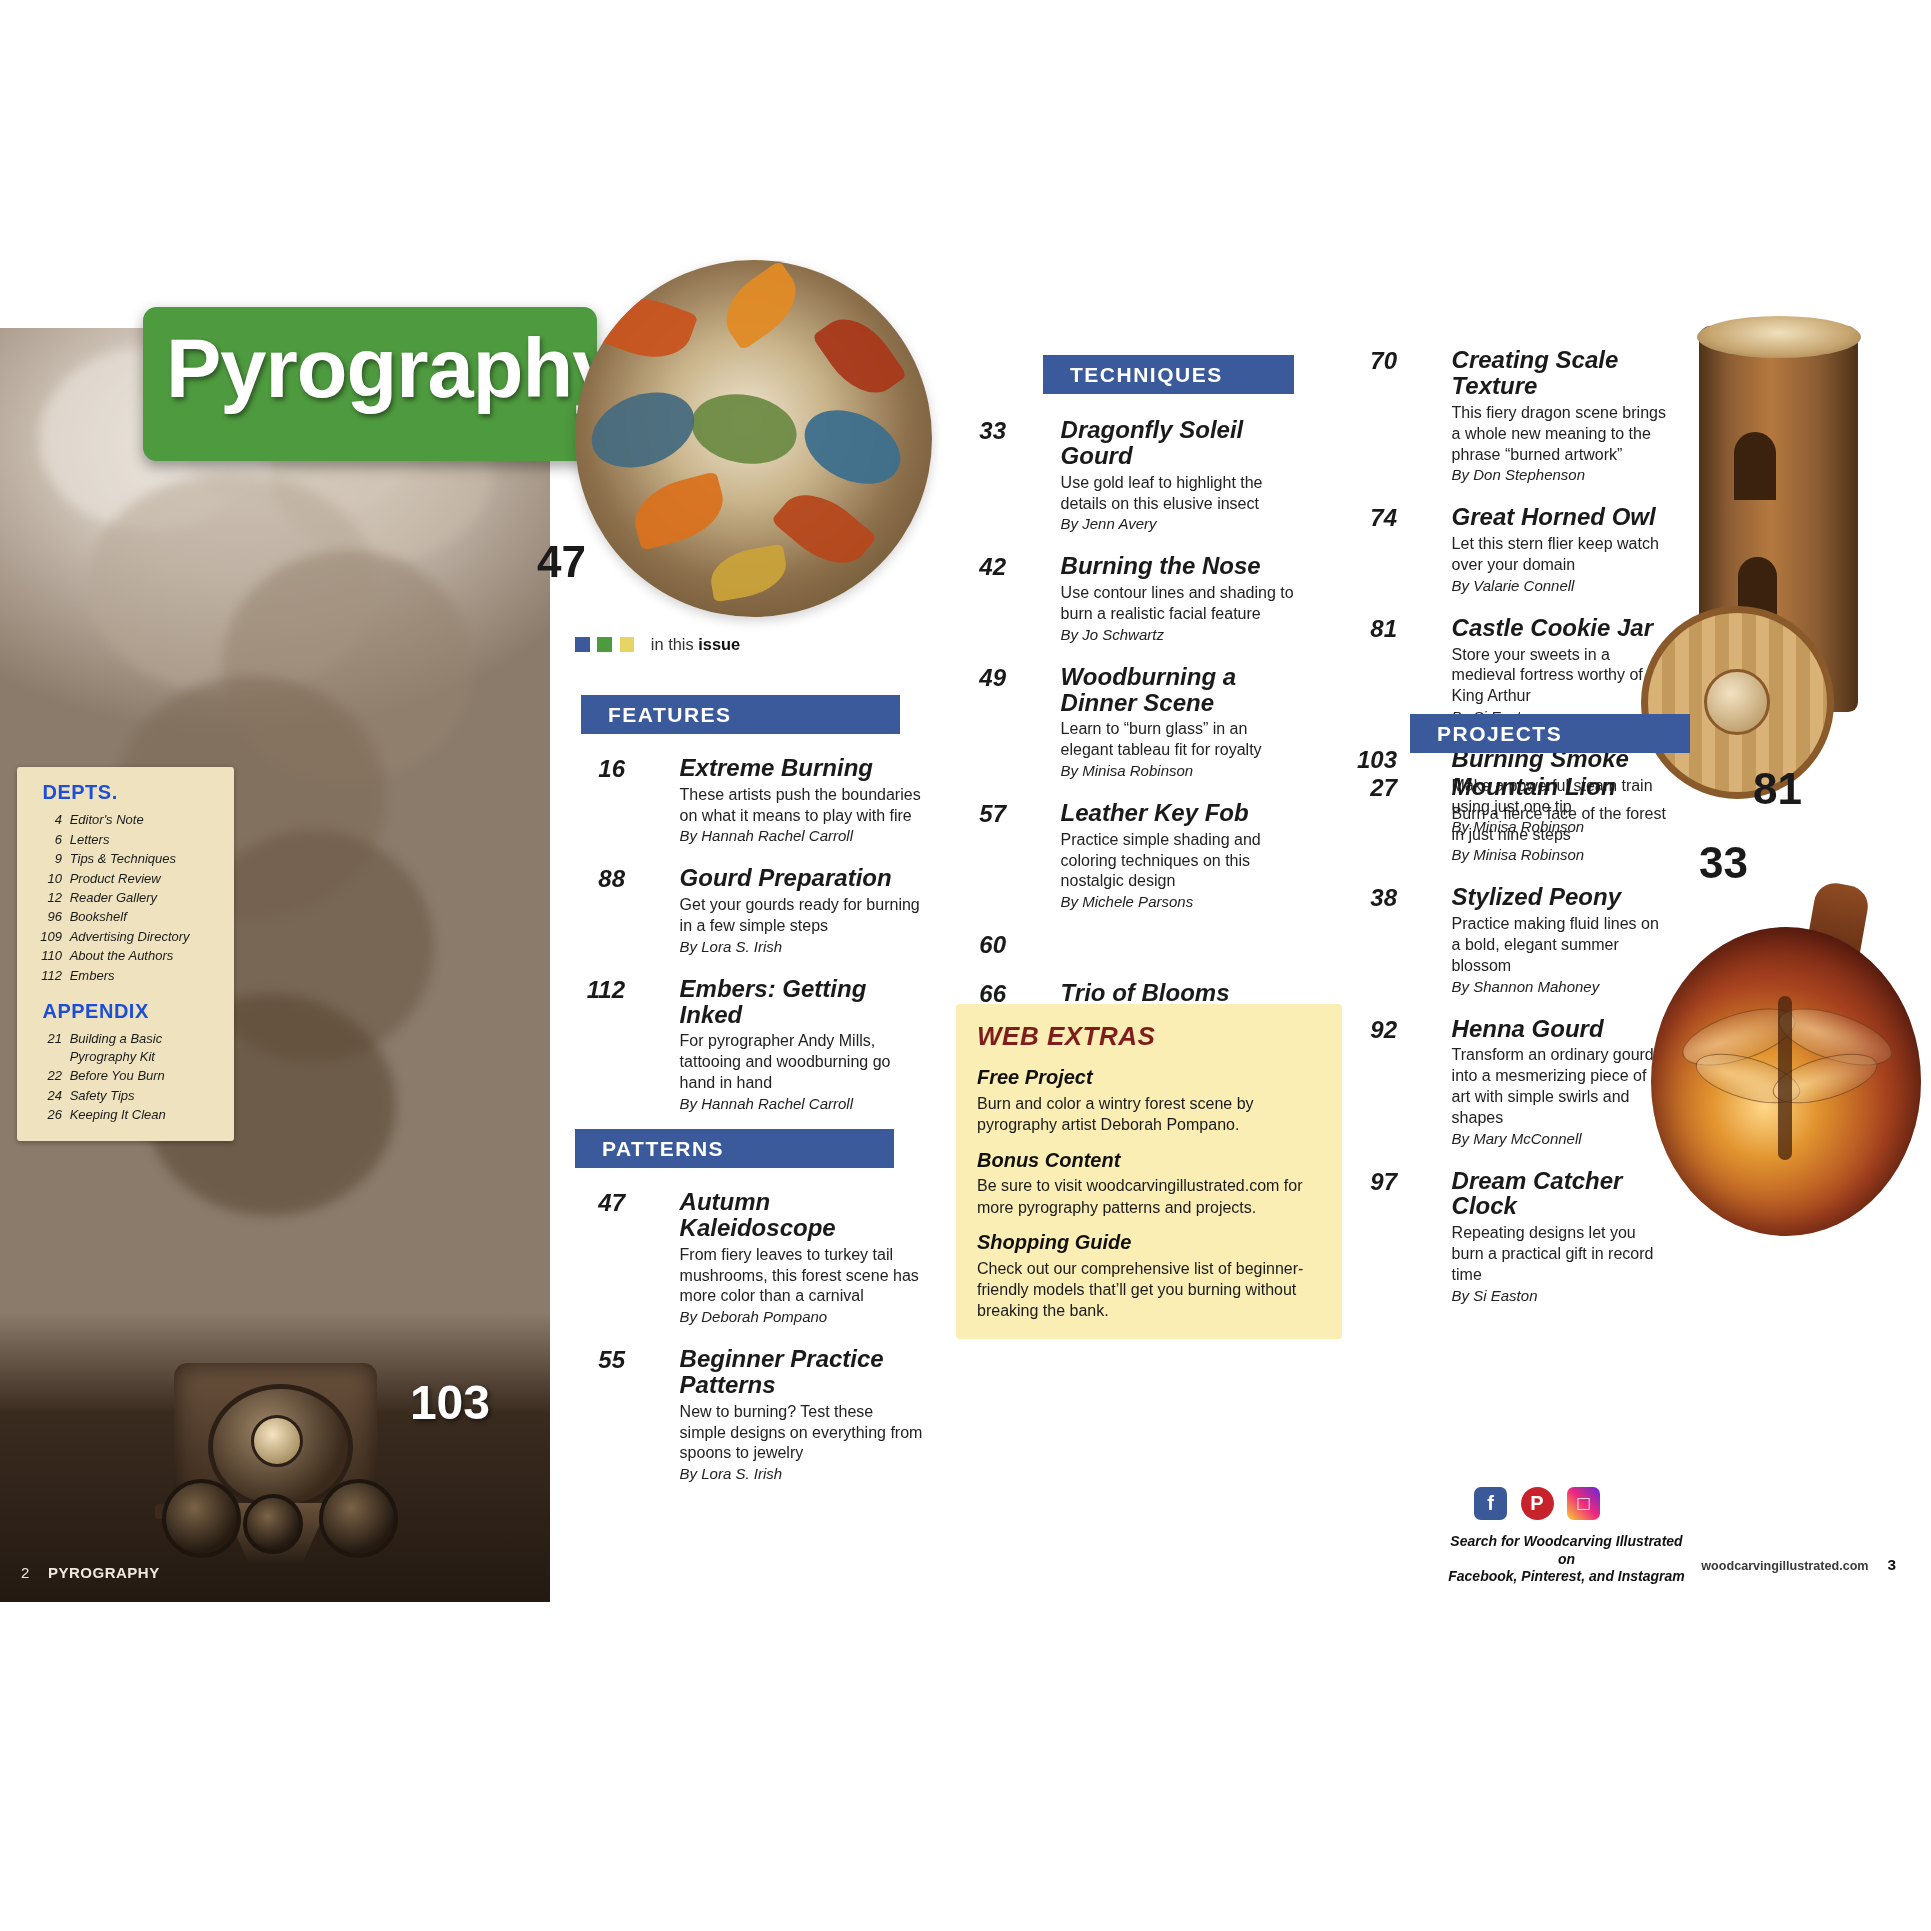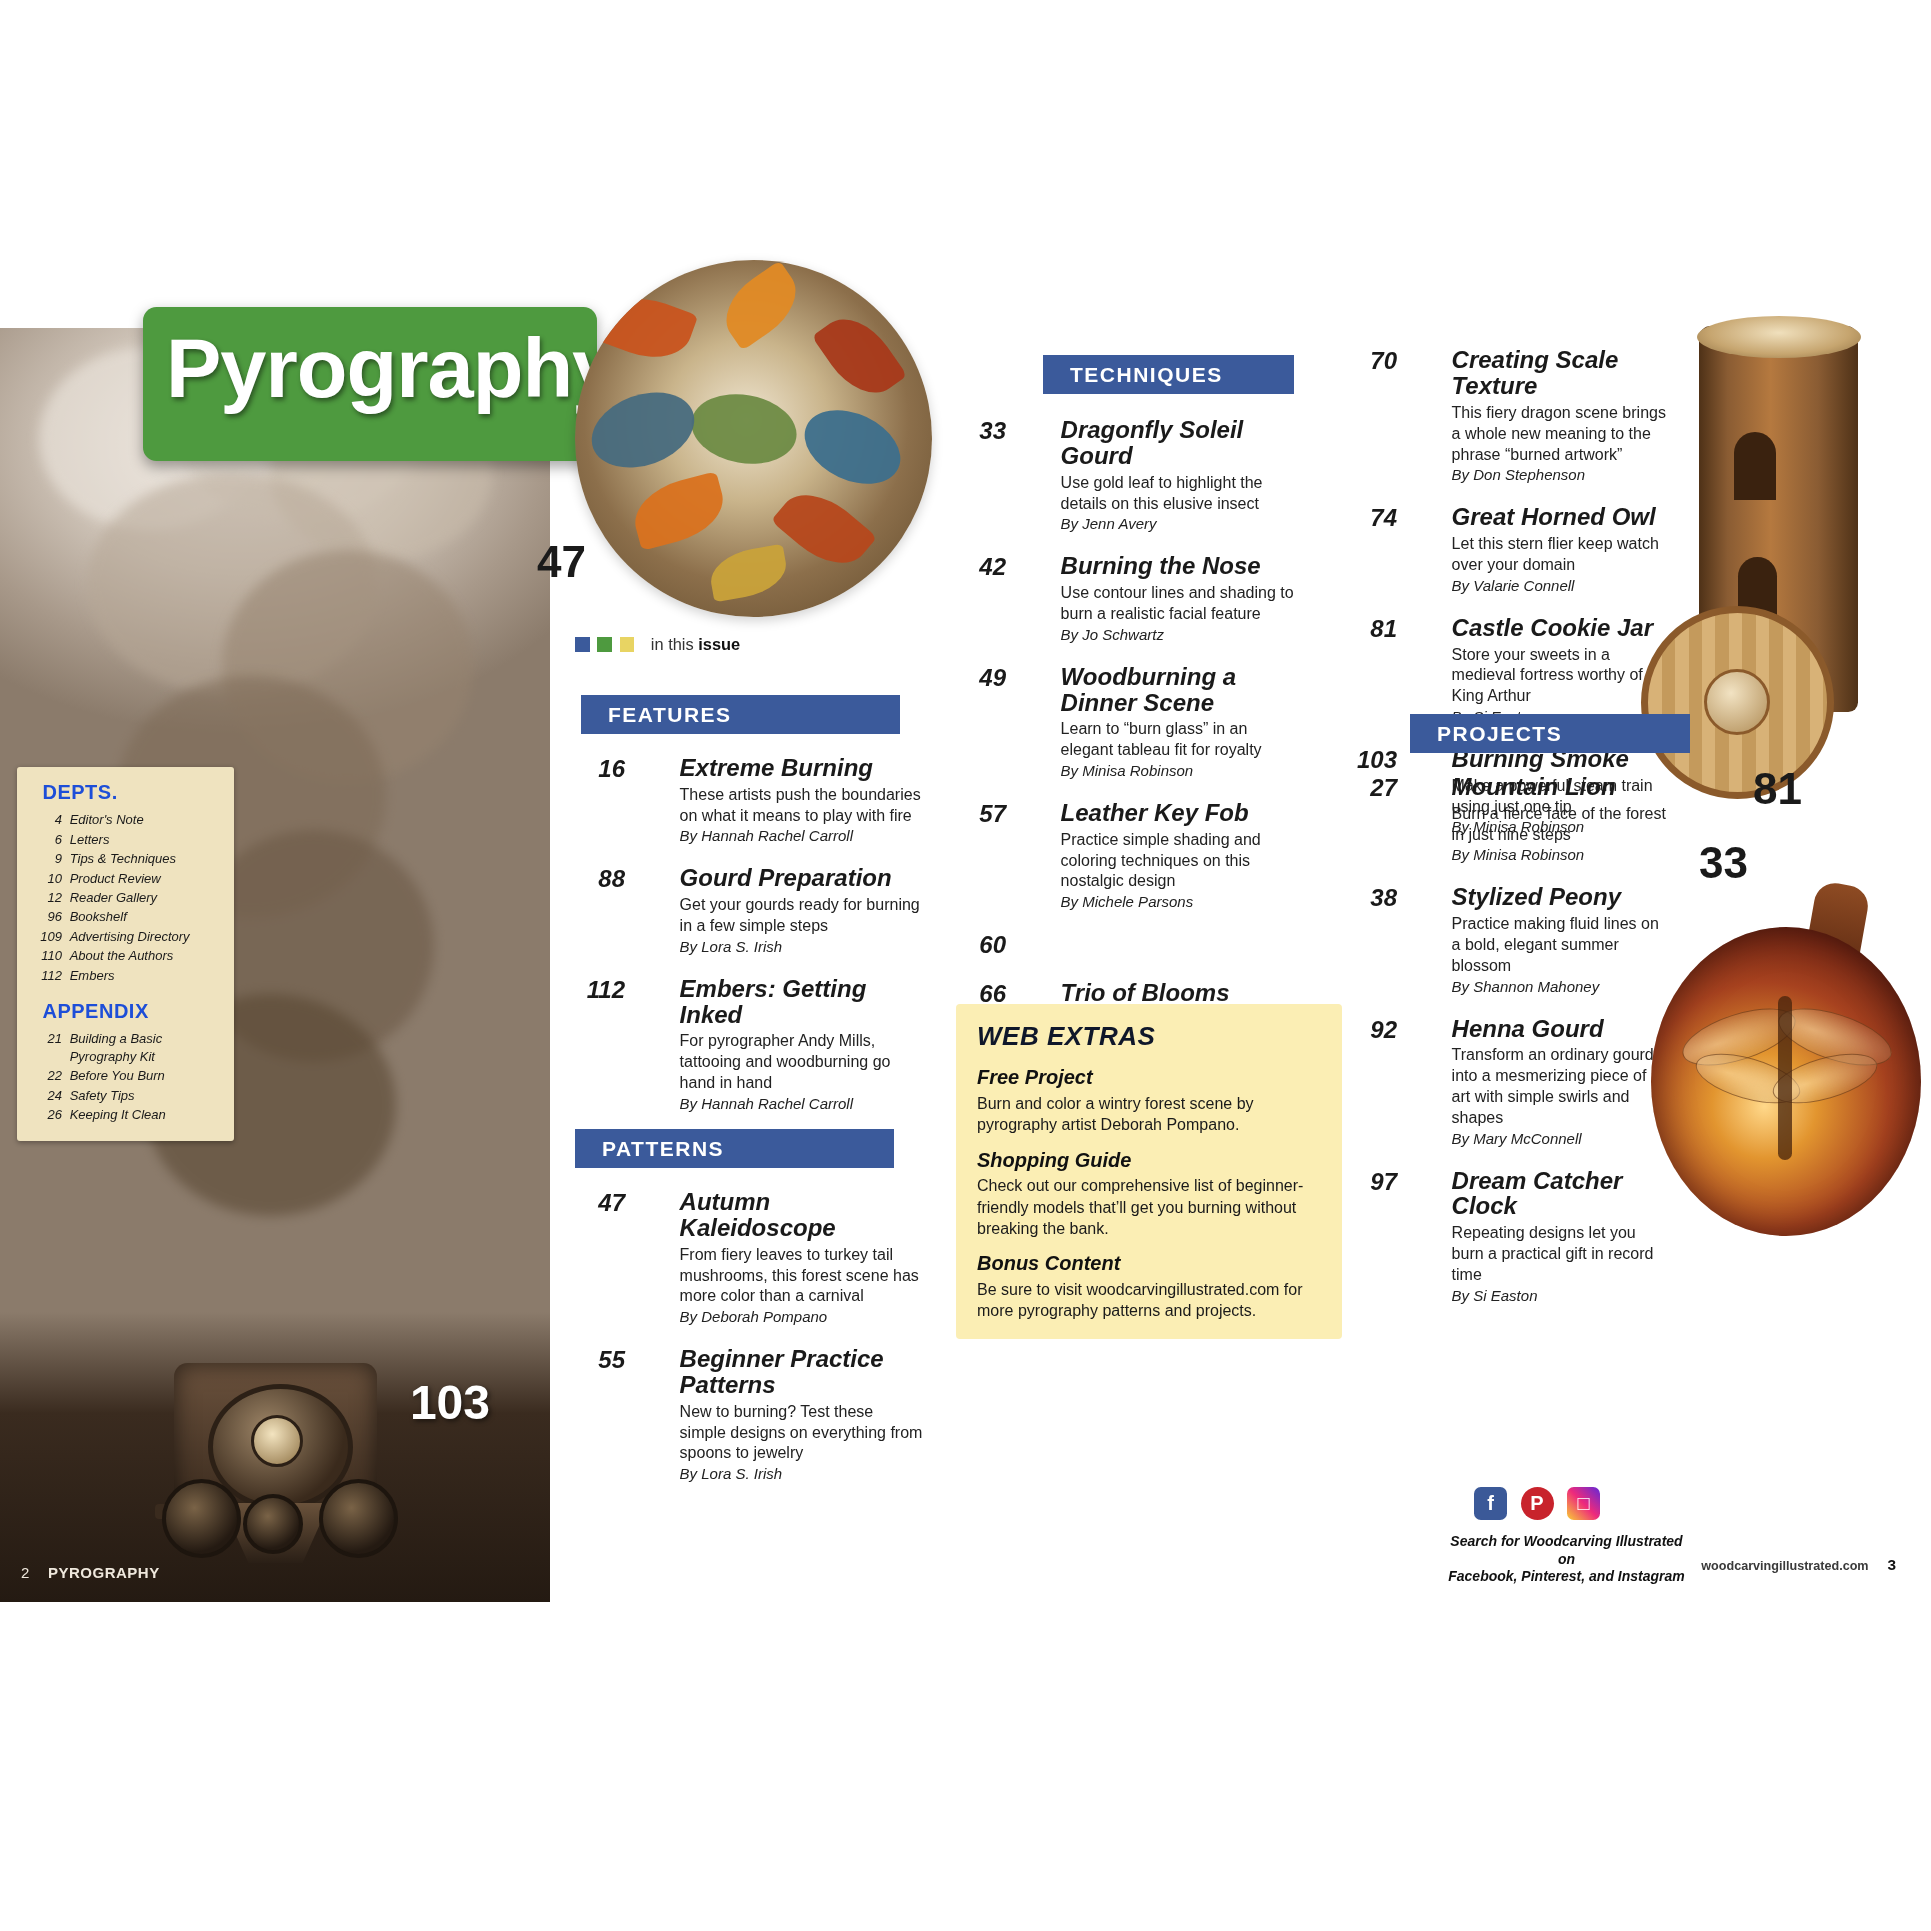--- a/index.html
+++ b/index.html
@@ -64,21 +64,21 @@
   .entry{display:flex;margin-bottom:21px;gap:43px;}
   .entry .pg{flex:0 0 50px;text-align:right;padding-right:11.6px;font-size:24px;font-weight:bold;font-style:italic;}
   .entry .bd{flex:1;}
   .entry .ti{font-size:24px;font-weight:bold;font-style:italic;line-height:1.08;margin-bottom:3.9px;}
   .entry .de{font-size:16px;line-height:1.3;color:#222;}
   .entry .au{font-size:15px;font-style:italic;color:#222;margin-top:1px;}
 
   
   .col3{position:absolute;left:956px;top:0;width:338px;}
   .webx{position:absolute;left:956px;top:676px;width:386px;background:#fbeeb4;border-radius:3.9px;padding:0 0 17.4px 0;}
-  .webx h4{margin:0;padding:17.4px 0 0 21px;font-size:26px;font-weight:bold;font-style:italic;color:#0f172a;letter-spacing:0.5px;}
+  .webx h4{margin:0;padding:17.4px 0 0 21px;font-size:26px;font-weight:bold;font-style:italic;color:#7f1d1d;letter-spacing:0.5px;}
   .webx .sub{padding:13.5px 21px 0 21px;}
   .webx .sub h5{margin:0 0 3.9px 0;font-size:20px;font-style:italic;font-weight:bold;color:#111;}
   .webx .sub p{margin:0;font-size:16px;line-height:1.32;color:#1a1a1a;}
 
   
   .col4{position:absolute;left:1347px;top:0;width:319px;}
   .jar{position:absolute;left:1641px;top:-11.6px;width:261px;height:454px;}
   .jar .tower{position:absolute;left:58px;top:9.7px;width:159px;height:386px;border-radius:11.6px 11.6px 9.7px 9.7px;
      background:linear-gradient(90deg,#5a3a22,#a5seed 0%,#8a5c33 18%,#b5793f 45%,#8a5c33 75%,#4e3117 100%);}
   .jar .rim{position:absolute;left:56px;top:0;width:164px;height:42px;border-radius:50%;
@@ -324,26 +324,26 @@
     </div>
   </div>
 
   <div class="webx">
     <h4>WEB EXTRAS</h4>
     <div class="sub">
       <h5>Free Project</h5>
       <p>Burn and color a wintry forest scene by pyrography artist Deborah Pompano.</p>
     </div>
     <div class="sub">
+      <h5>Bonus Content</h5>
+      <p>Be sure to visit woodcarvingillustrated.com for more pyrography patterns and projects.</p>
+    </div>
+    <div class="sub">
       <h5>Shopping Guide</h5>
       <p>Check out our comprehensive list of beginner-friendly models that’ll get you burning without breaking the bank.</p>
-    </div>
-    <div class="sub">
-      <h5>Bonus Content</h5>
-      <p>Be sure to visit woodcarvingillustrated.com for more pyrography patterns and projects.</p>
     </div>
   </div>
 
   <div class="col4" style="top:19.3px;">
     <div class="entry">
       <div class="pg">70</div>
       <div class="bd">
             <div class="ti">Creating Scale Texture</div>
       <div class="de">This fiery dragon scene brings a whole new meaning to the phrase “burned artwork”</div>
       <div class="au">By Don Stephenson</div>

